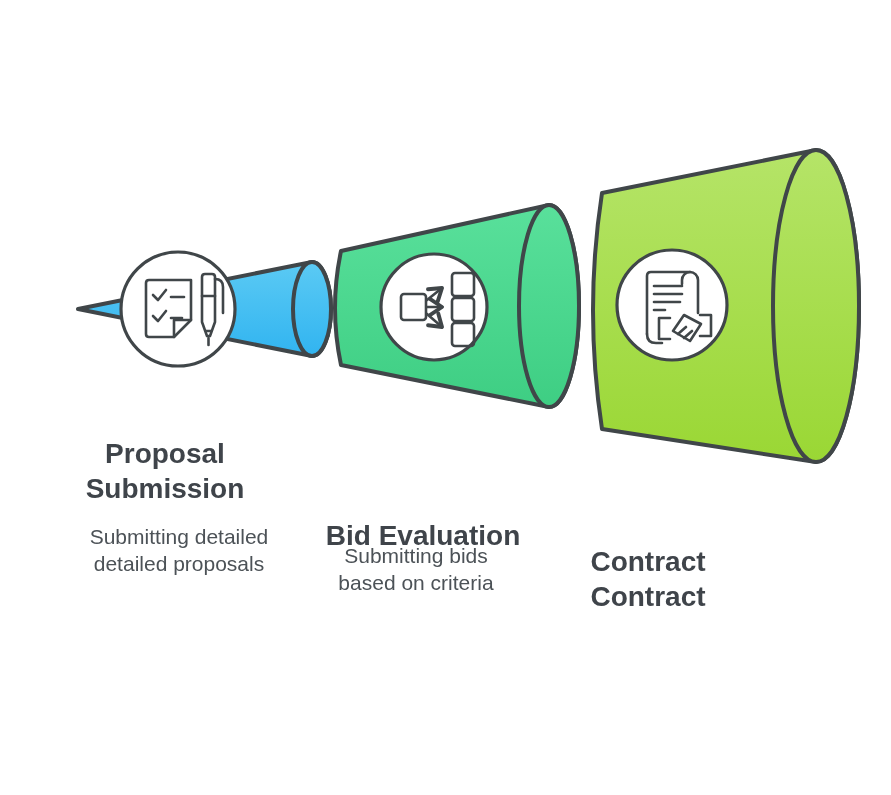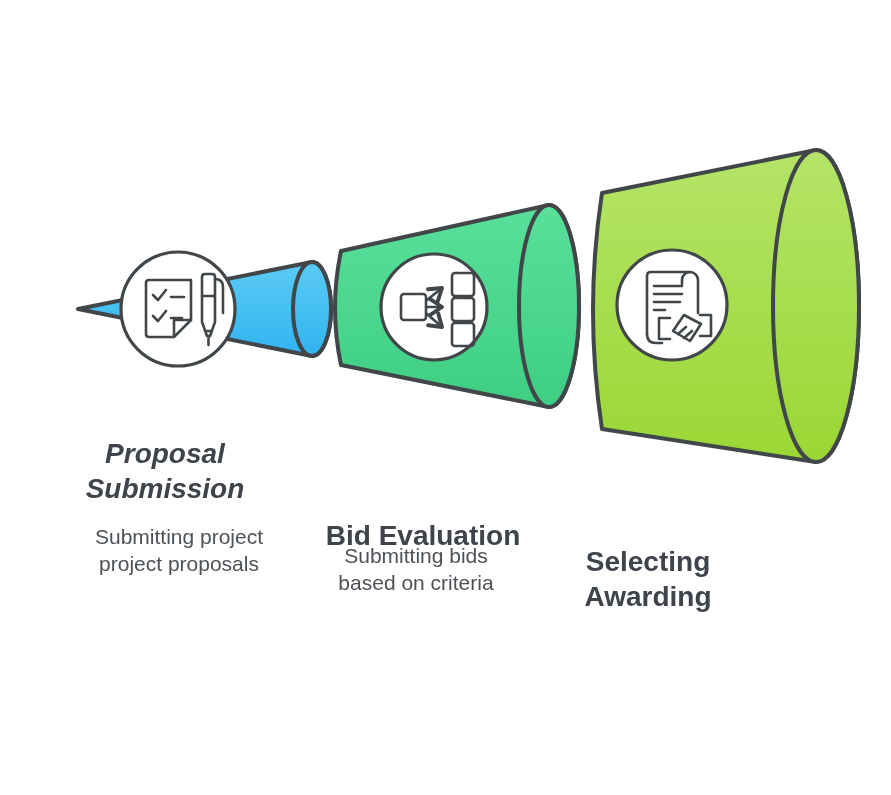--- a/index.html
+++ b/index.html
@@ -136,31 +136,31 @@
         <path d="M 654 310 L 665 310"></path>
         <path d="M 670 318 L 659 318 L 659 339 L 670 339"></path>
         <path d="M 700 315 L 711 315 L 711 336 L 700 336"></path>
         <path d="M 684 315 L 701 324 L 690 341 L 673 331 Z"></path>
         <path d="M 684 338 L 692 331"></path>
         <path d="M 678 334 L 686 327"></path>
       </g>
     </g>
   </svg>
 
-  <div class="label" style="left:165px; top:436px; width:200px;font-style:italic;">
+  <div class="label" style="left:165px; top:436px; width:200px;">
     <h2>Proposal Submission</h2>
   </div>
   <div class="label" style="left:179px; top:523px; width:210px;">
-    <p>Submitting project project proposals</p>
+    <p>Submitting detailed detailed proposals</p>
   </div>
 
   <div class="label" style="left:423px; top:518px; width:260px;">
     <h2>Bid Evaluation</h2>
   </div>
   <div class="label" style="left:416px; top:542px; width:185px;">
     <p>Submitting bids based on criteria</p>
   </div>
 
   <div class="label" style="left:648px; top:544px; width:160px;">
-    <h2>Selecting Awarding</h2>
+    <h2>Contract Contract</h2>
   </div>
 
 </div>
 
 </body></html>

